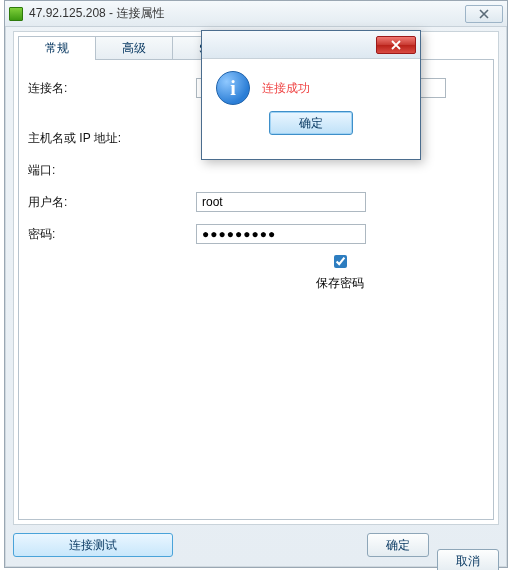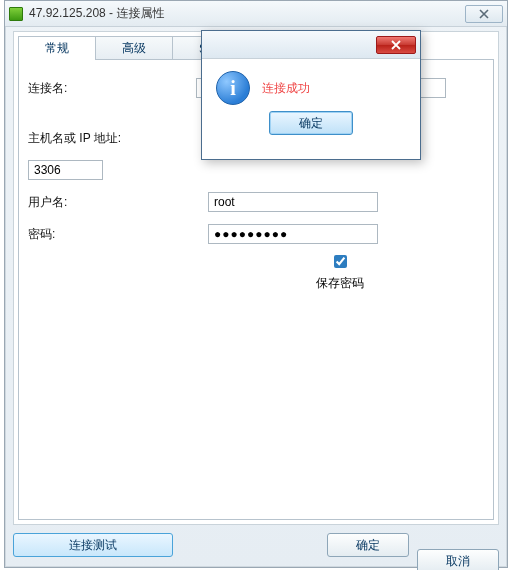--- a/index.html
+++ b/index.html
@@ -94,38 +94,38 @@
   .field input[type=text],
   .field input[type=password] {
     height: 20px;
     border: 1px solid #adb8c1;
     padding: 1px 5px;
     background: #fff;
     color: #000;
   }
   input.w-long { width: 250px; }
   input.w-short { width: 75px; }
-  input.w-med { width: 170px; margin-left: 12px; }
+  input.w-med { width: 170px; }
   .checkbox-row { margin-left: 168px; display: flex; align-items: center; gap: 4px; margin-top: 4px; flex-direction: column; }
   .checkbox-row input { accent-color: #2d7dc0; }
 
   
   .footer {
     position: absolute;
     left: 8px; right: 8px; bottom: 8px;
     height: 28px;
     display: flex; align-items: center;
   }
   .btn {
     height: 24px;
     border: 1px solid #8ea6b8;
     border-radius: 3px;
     background: linear-gradient(#fdfefe, #e4ecf1);
     color: #0a3a63;
-    padding: 0 28px;
+    padding: 0 18px;
     display: inline-flex; align-items: center; justify-content: center;
     cursor: default;
   }
   .btn-test {
     width: 160px;
     border-color: #4aa3d9;
     background: linear-gradient(#eaf6ff, #c8e7fb);
     color: #0a3a63;
   }
   .footer .spacer { flex: 1; }
@@ -221,21 +221,21 @@
       <div class="row">
         <div class="label">连接名:</div>
         <div class="field"><input type="text" class="w-long" value="" style=""></div>
       </div>
 
       <div class="row gap">
         <div class="label">主机名或 IP 地址:</div>
         <div class="field"></div>
       </div>
       <div class="row">
-        <div class="field"><input type="text" class="w-short" value="3306" style=""></div>
+        <div class="label">端口:</div>
       </div>
       <div class="row">
         <div class="label">用户名:</div>
         <div class="field"><input type="text" class="w-med" value="root" style=""></div>
       </div>
       <div class="row">
         <div class="label">密码:</div>
         <div class="field"><input type="text" class="w-med" style="letter-spacing: 1px;" value="●●●●●●●●●"></div>
       </div>
       <div class="checkbox-row">

